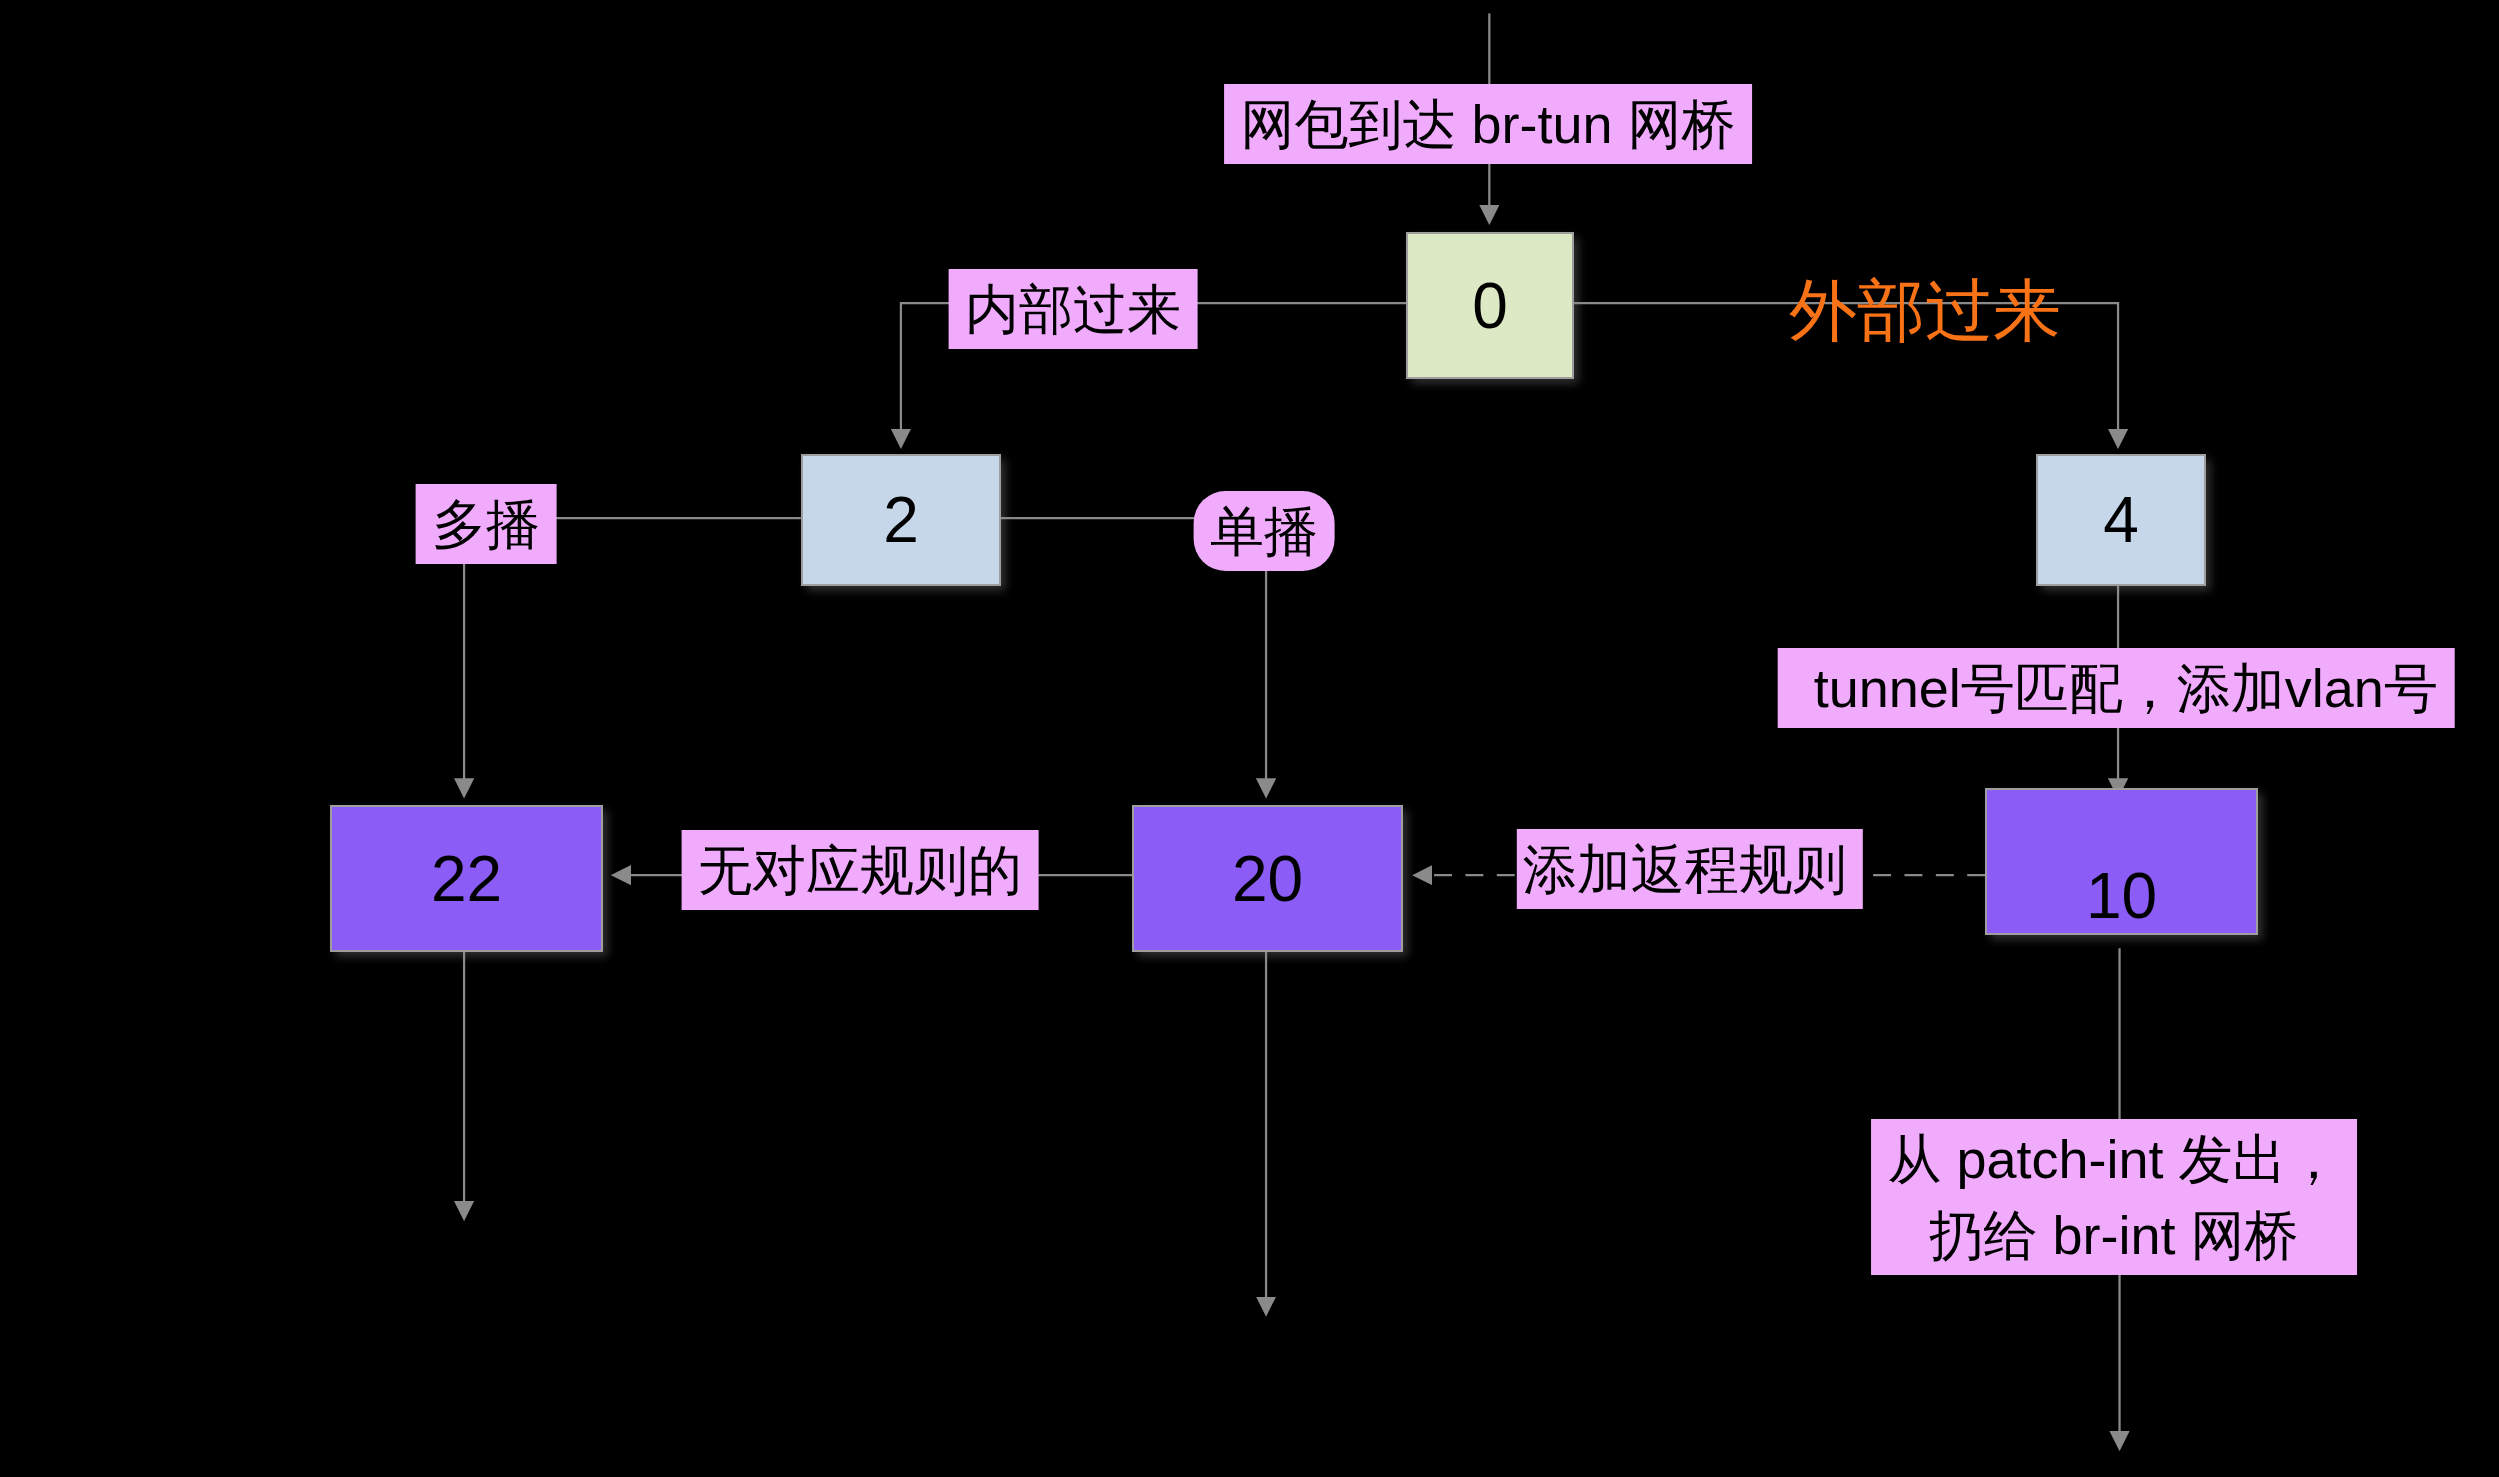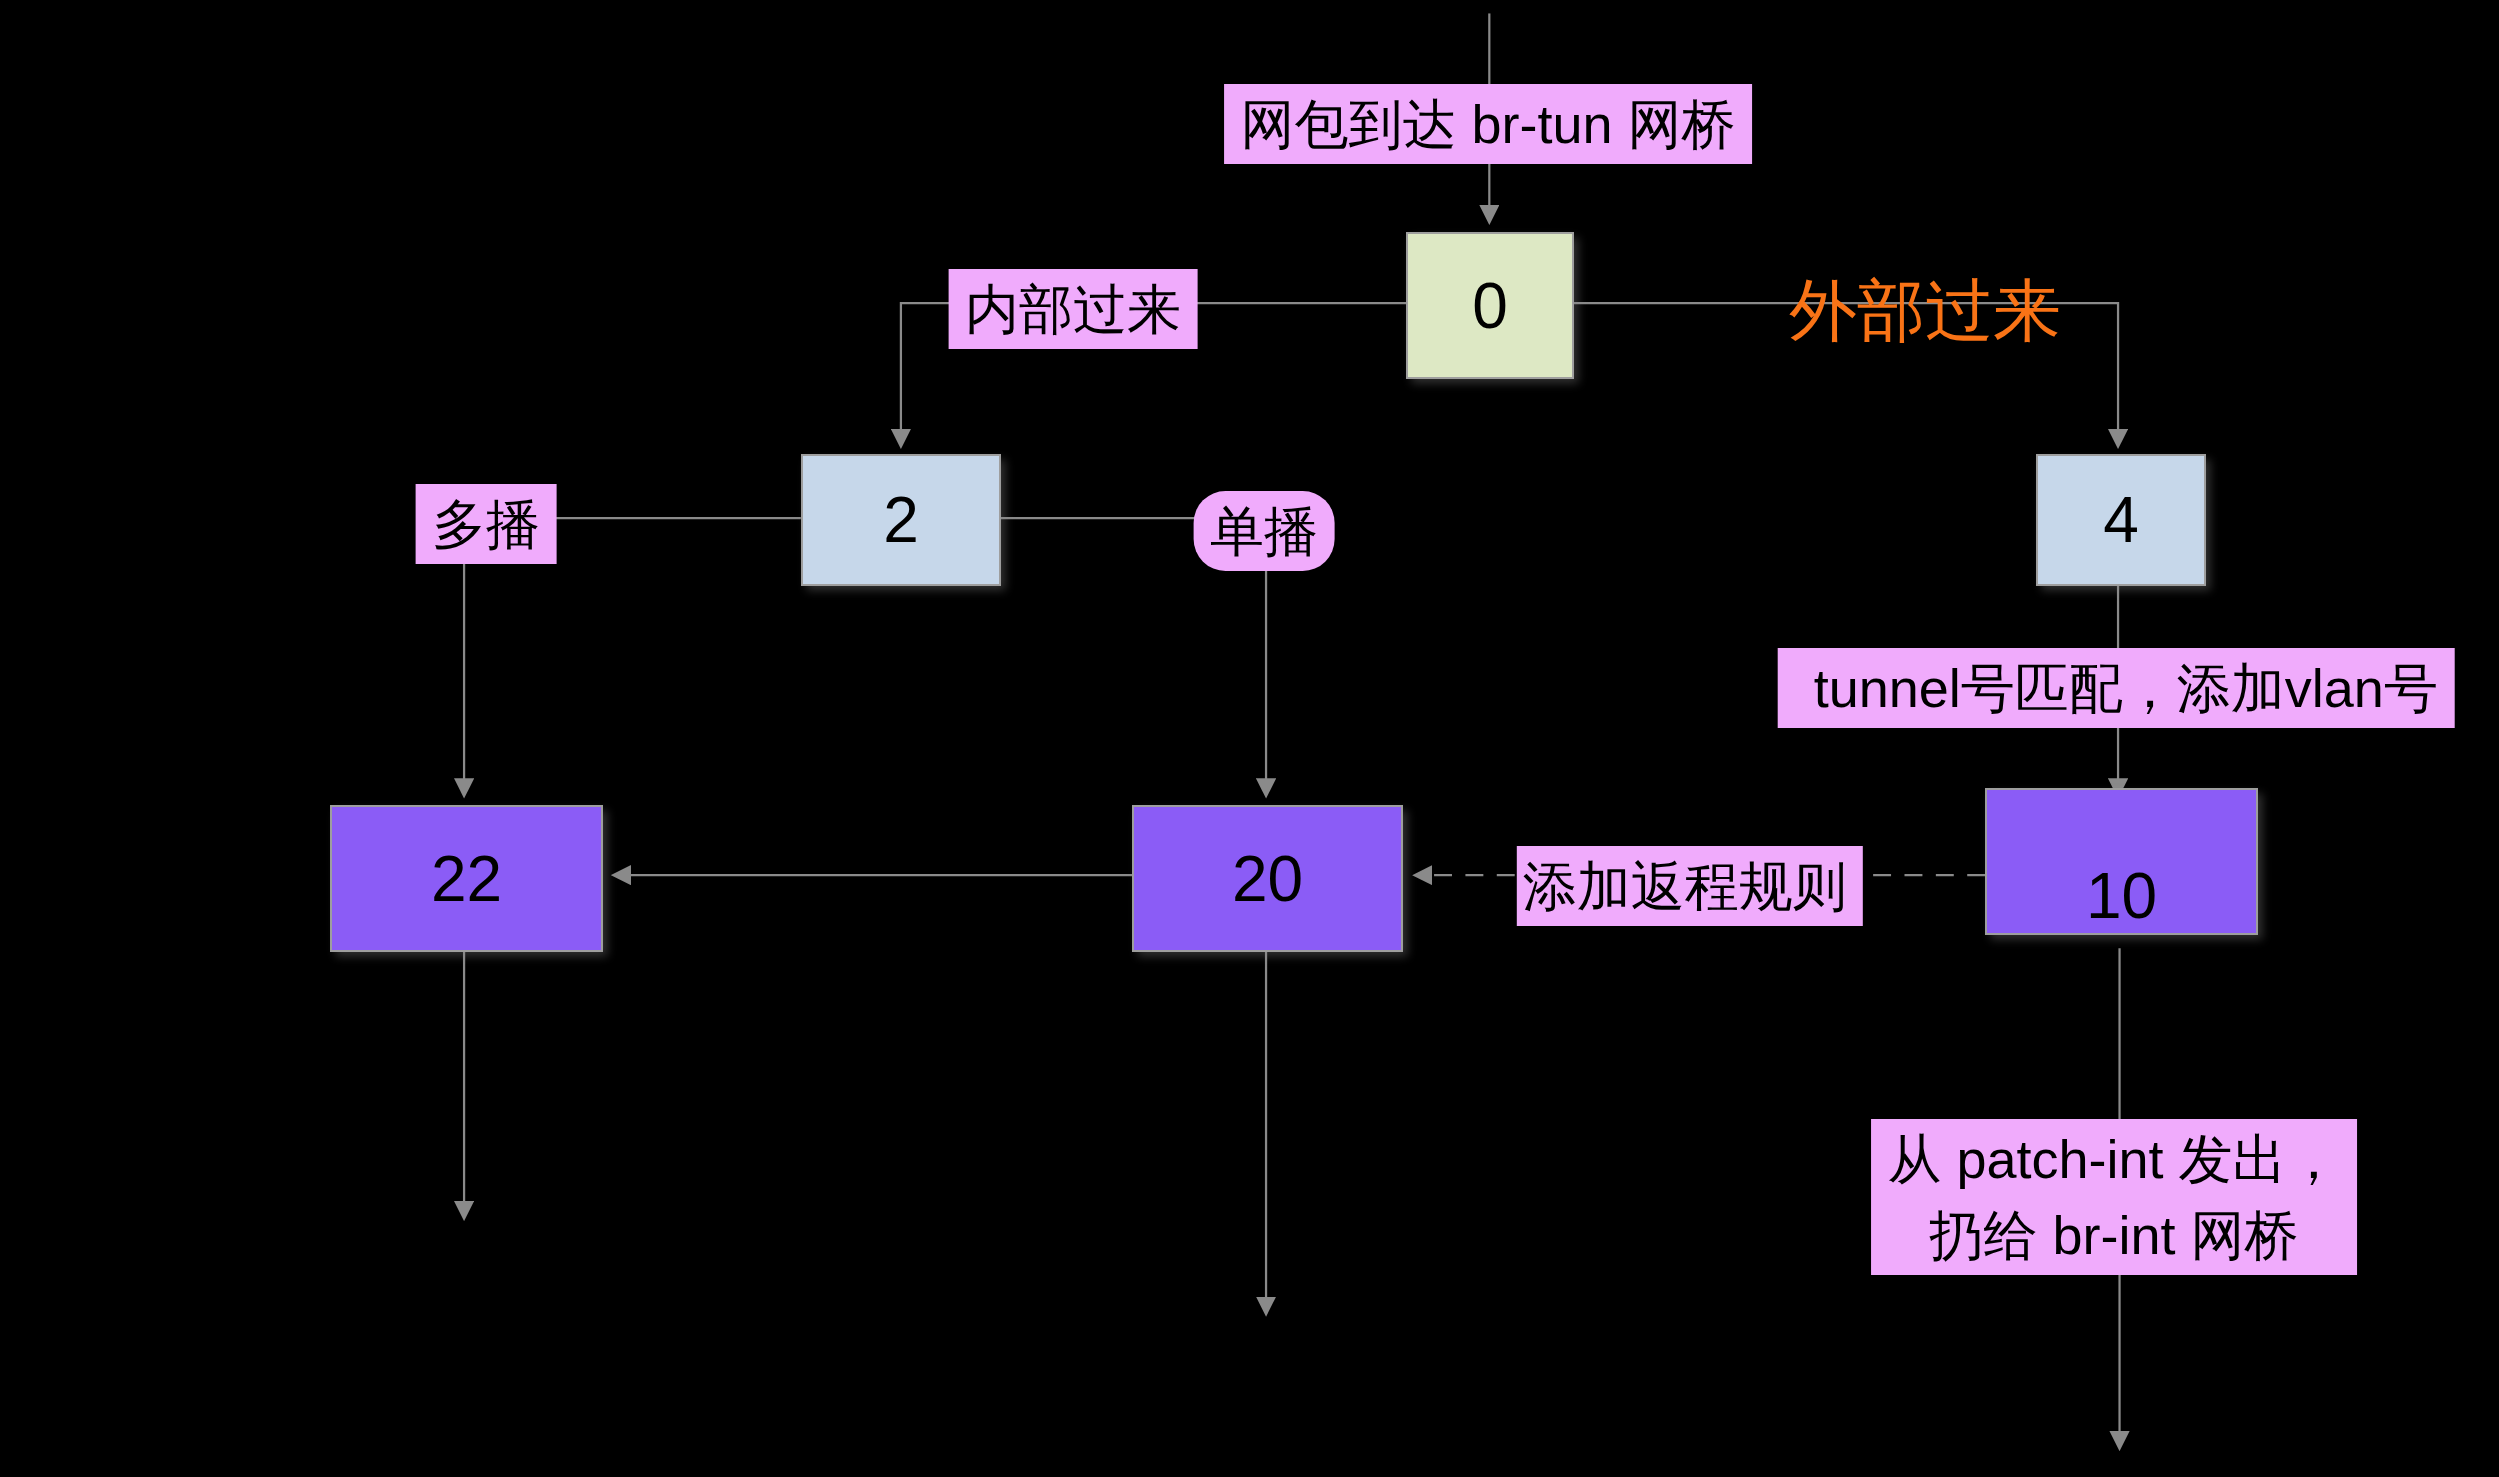--- a/index.html
+++ b/index.html
@@ -114,22 +114,23 @@
   <div class="lbl" style="left:1073px; top:269px;">内部过来</div>
 
   <div class="lbl-faint" style="left:1925px; top:270px;">外部过来</div>
 
   <div class="lbl" style="left:486px; top:484px;">多播</div>
 
   <div class="lbl" style="left:1264px; top:491px;border-radius:32px;">单播</div>
 
   <div class="lbl" style="left:2116px; top:648px;padding-left:36px;">tunnel号匹配，添加vlan号</div>
 
-  <div class="lbl" style="left:1690px; top:846px;padding-left:6px;">添加返程规则</div>
+  <div class="lbl" style="left:1690px; top:829px;padding-left:6px;">添加返程规则</div>
 
+  <div class="lbl" style="left:860px; top:830px;">无对应规则的</div>
 
 
   <div class="lbl" style="left:2114px; top:1119px;">
     <span class="line">从 patch-int 发出，</span>
     <span class="line">扔给 br-int 网桥</span>
   </div>
 
 </div>
 
 

